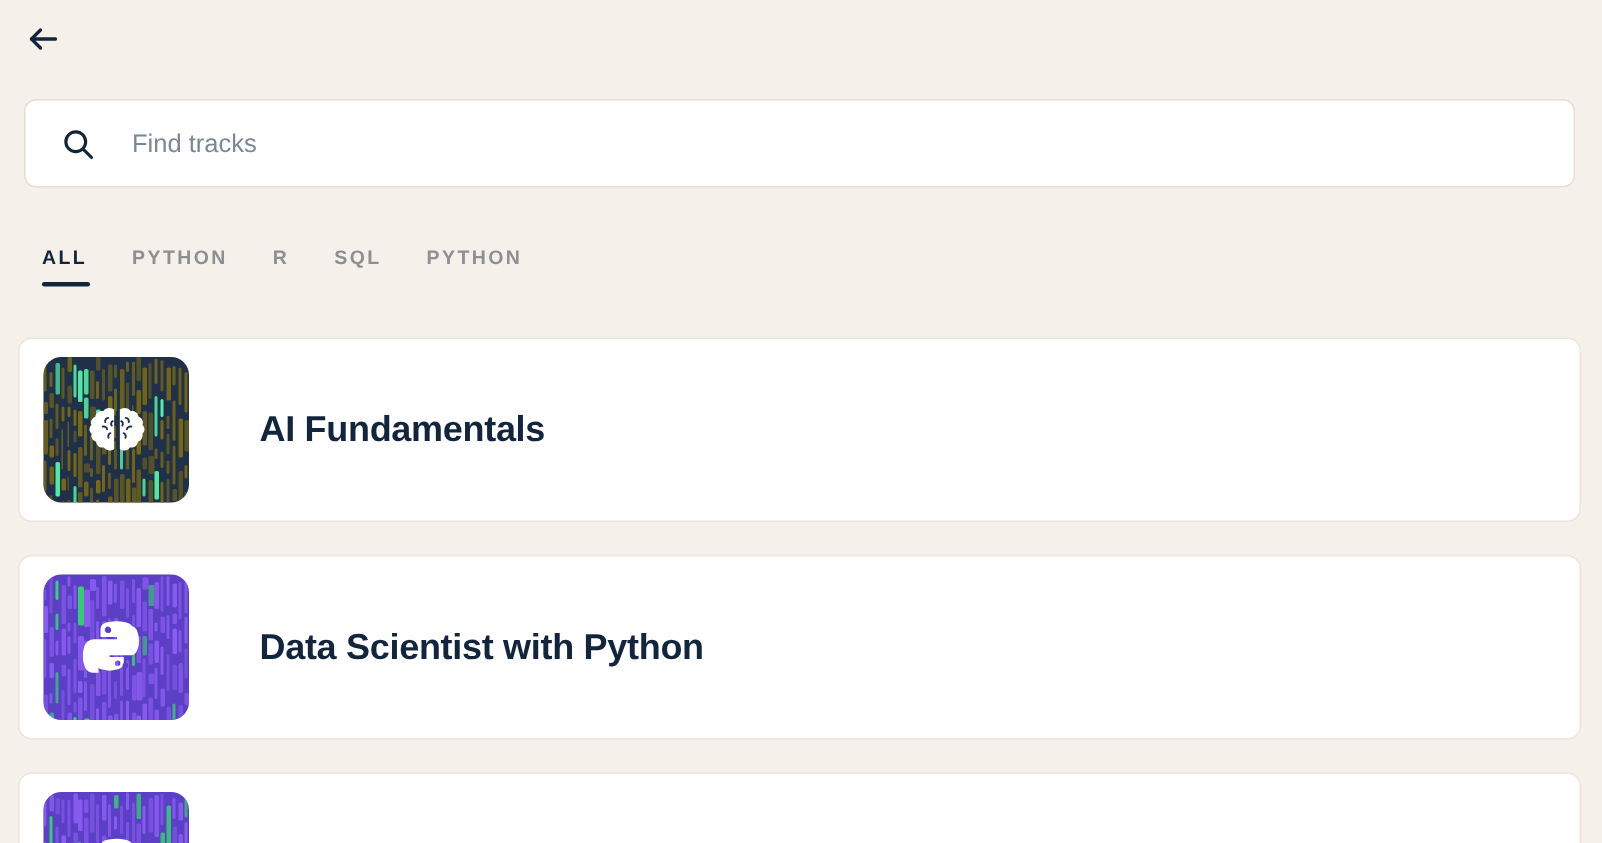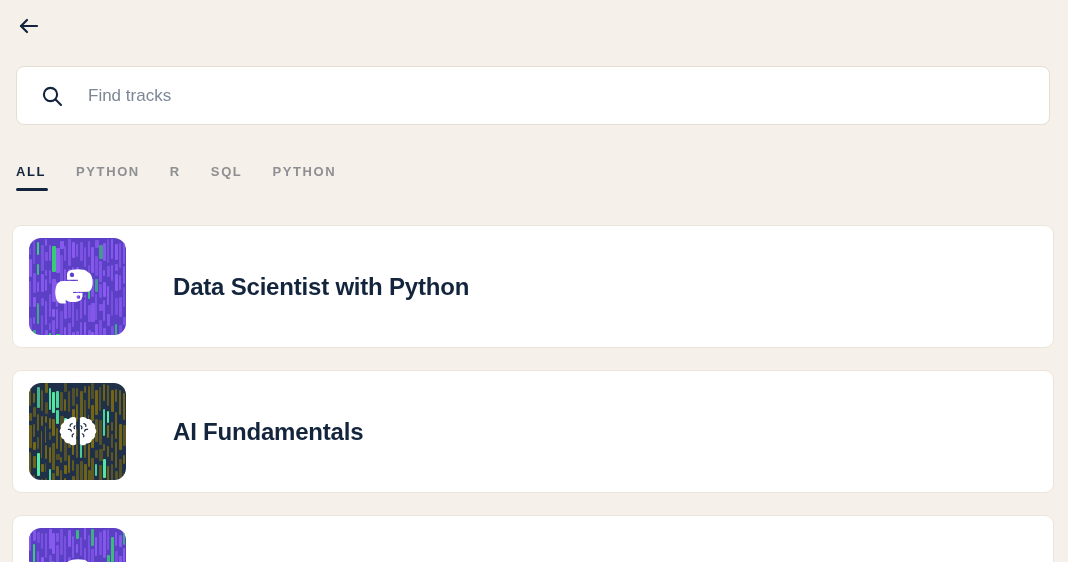--- a/index.html
+++ b/index.html
@@ -87,21 +87,21 @@
     height: 40px;
   }
   .search-input::placeholder {
     color: #7c8796;
     opacity: 1;
   }
 
   
   .tabs {
     position: absolute;
-    left: 16px;
+    left: 28px;
     top: 160px;
     display: flex;
     align-items: flex-end;
     gap: 0px;
   }
 
   .tab {
     position: relative;
     font-size: 13px;
     letter-spacing: 1.6px;
@@ -213,152 +213,20 @@
 
 <div class="tabs">
   <button class="tab active">ALL</button>
   <button class="tab">PYTHON</button>
   <button class="tab">R</button>
   <button class="tab">SQL</button>
   <button class="tab">PYTHON</button>
 </div>
 
 <div class="card-list">
-
-  <div class="track-card">
-    <div class="thumb" id="thumb1" style="background: rgb(91, 63, 196);">
-      <div class="bars" id="bars1">
-          <i style="left: 0px; top: 9.52679px; width: 1.97501px; height: 7.76902px; background: rgb(138, 92, 240); opacity: 0.59;"></i>
-          <i style="left: 0px; top: 20.8724px; width: 3.48747px; height: 18.3394px; background: rgb(138, 92, 240); opacity: 0.98;"></i>
-          <i style="left: 0px; top: 43.3442px; width: 2.2606px; height: 25.7129px; background: rgb(138, 92, 240); opacity: 0.72;"></i>
-          <i style="left: 0px; top: 79.6596px; width: 2.6441px; height: 14.4757px; background: rgb(138, 92, 240); opacity: 0.61;"></i>
-          <i style="left: 3.9px; top: 0.686643px; width: 2.32696px; height: 24.8685px; background: rgb(138, 92, 240); opacity: 0.55;"></i>
-          <i style="left: 3.9px; top: 35.0993px; width: 3.4787px; height: 19.567px; background: rgb(138, 92, 240); opacity: 0.71;"></i>
-          <i style="left: 3.9px; top: 58.6064px; width: 3.38648px; height: 10.8648px; background: rgb(138, 92, 240); opacity: 0.96;"></i>
-          <i style="left: 3.9px; top: 78.6384px; width: 2.05555px; height: 7.79278px; background: rgb(138, 92, 240); opacity: 0.8;"></i>
-          <i style="left: 3.9px; top: 91.6842px; width: 3.39486px; height: 6.34469px; background: rgb(51, 221, 106); opacity: 0.64;"></i>
-          <i style="left: 7.8px; top: 3.60082px; width: 2.00211px; height: 13.4104px; background: rgb(51, 221, 106); opacity: 0.92;"></i>
-          <i style="left: 7.8px; top: 25.7383px; width: 1.95842px; height: 11.2437px; background: rgb(51, 221, 106); opacity: 0.8;"></i>
-          <i style="left: 7.8px; top: 43.943px; width: 2.36028px; height: 9.61451px; background: rgb(138, 92, 240); opacity: 0.9;"></i>
-          <i style="left: 7.8px; top: 64.528px; width: 2.20554px; height: 21.6278px; background: rgb(51, 221, 106); opacity: 0.66;"></i>
-          <i style="left: 7.8px; top: 96.6056px; width: 2.88461px; height: 20.4627px; background: rgb(138, 92, 240); opacity: 0.77;"></i>
-          <i style="left: 11.7px; top: 7.49237px; width: 2.93476px; height: 25.016px; background: rgb(138, 92, 240); opacity: 0.65;"></i>
-          <i style="left: 11.7px; top: 35.7425px; width: 3.41664px; height: 18.1075px; background: rgb(138, 92, 240); opacity: 0.88;"></i>
-          <i style="left: 11.7px; top: 60.2671px; width: 2.94839px; height: 7.52674px; background: rgb(138, 92, 240); opacity: 0.71;"></i>
-          <i style="left: 11.7px; top: 76.7806px; width: 2.54266px; height: 20.2304px; background: rgb(138, 92, 240); opacity: 0.59;"></i>
-          <i style="left: 15.6px; top: 1.37599px; width: 2.77383px; height: 6.34856px; background: rgb(138, 92, 240); opacity: 0.92;"></i>
-          <i style="left: 15.6px; top: 13.9608px; width: 3.38295px; height: 9.43854px; background: rgb(138, 92, 240); opacity: 0.7;"></i>
-          <i style="left: 15.6px; top: 32.2423px; width: 2.08175px; height: 6.20804px; background: rgb(138, 92, 240); opacity: 0.77;"></i>
-          <i style="left: 15.6px; top: 41.2032px; width: 2.90512px; height: 11.3916px; background: rgb(138, 92, 240); opacity: 0.88;"></i>
-          <i style="left: 15.6px; top: 62.9219px; width: 2.83607px; height: 24.2424px; background: rgb(138, 92, 240); opacity: 0.77;"></i>
-          <i style="left: 15.6px; top: 91.7579px; width: 3.328px; height: 16.3098px; background: rgb(138, 92, 240); opacity: 0.81;"></i>
-          <i style="left: 19.5px; top: 7.21991px; width: 2.86396px; height: 15.8384px; background: rgb(138, 92, 240); opacity: 0.78;"></i>
-          <i style="left: 19.5px; top: 32.0564px; width: 2.1303px; height: 14.1131px; background: rgb(138, 92, 240); opacity: 0.69;"></i>
-          <i style="left: 19.5px; top: 56.2488px; width: 2.75516px; height: 22.2956px; background: rgb(138, 92, 240); opacity: 0.72;"></i>
-          <i style="left: 19.5px; top: 85.3138px; width: 2.98081px; height: 7.04662px; background: rgb(138, 92, 240); opacity: 0.7;"></i>
-          <i style="left: 19.5px; top: 95.123px; width: 2.3088px; height: 12.4339px; background: rgb(51, 221, 106); opacity: 0.96;"></i>
-          <i style="left: 23.4px; top: 7.74726px; width: 3.47655px; height: 26.5613px; background: rgb(51, 221, 106); opacity: 0.89;"></i>
-          <i style="left: 23.4px; top: 41.1193px; width: 3.14253px; height: 23.3535px; background: rgb(138, 92, 240); opacity: 0.93;"></i>
-          <i style="left: 23.4px; top: 70.6471px; width: 2.58246px; height: 8.73255px; background: rgb(138, 92, 240); opacity: 1;"></i>
-          <i style="left: 23.4px; top: 82.1375px; width: 2.6201px; height: 14.5442px; background: rgb(138, 92, 240); opacity: 0.76;"></i>
-          <i style="left: 27.3px; top: 9.91791px; width: 3.4022px; height: 24.9031px; background: rgb(138, 92, 240); opacity: 0.98;"></i>
-          <i style="left: 27.3px; top: 43.5923px; width: 2.15653px; height: 25.5826px; background: rgb(138, 92, 240); opacity: 0.89;"></i>
-          <i style="left: 27.3px; top: 71.2333px; width: 1.99129px; height: 19.5342px; background: rgb(138, 92, 240); opacity: 0.78;"></i>
-          <i style="left: 27.3px; top: 96.2498px; width: 3.35246px; height: 26.3814px; background: rgb(51, 221, 106); opacity: 0.95;"></i>
-          <i style="left: 31.2px; top: 3.4543px; width: 3.46557px; height: 7.30512px; background: rgb(138, 92, 240); opacity: 0.94;"></i>
-          <i style="left: 31.2px; top: 16.9703px; width: 3.05548px; height: 27.1497px; background: rgb(138, 92, 240); opacity: 0.58;"></i>
-          <i style="left: 31.2px; top: 46.7918px; width: 2.76562px; height: 15.6183px; background: rgb(138, 92, 240); opacity: 0.89;"></i>
-          <i style="left: 31.2px; top: 72.596px; width: 2.66422px; height: 24.1121px; background: rgb(138, 92, 240); opacity: 0.58;"></i>
-          <i style="left: 35.1px; top: 7.52311px; width: 1.82502px; height: 15.934px; background: rgb(138, 92, 240); opacity: 0.72;"></i>
-          <i style="left: 35.1px; top: 30.8368px; width: 2.29771px; height: 26.2215px; background: rgb(138, 92, 240); opacity: 0.85;"></i>
-          <i style="left: 35.1px; top: 64.3225px; width: 3.0638px; height: 17.1515px; background: rgb(138, 92, 240); opacity: 0.85;"></i>
-          <i style="left: 35.1px; top: 88.5926px; width: 2.11371px; height: 27.903px; background: rgb(138, 92, 240); opacity: 0.98;"></i>
-          <i style="left: 39px; top: 1.29098px; width: 3.43886px; height: 26.9563px; background: rgb(138, 92, 240); opacity: 0.74;"></i>
-          <i style="left: 39px; top: 30.7751px; width: 3.14157px; height: 20.9645px; background: rgb(138, 92, 240); opacity: 0.77;"></i>
-          <i style="left: 39px; top: 57.8255px; width: 2.74415px; height: 22.3004px; background: rgb(138, 92, 240); opacity: 0.62;"></i>
-          <i style="left: 39px; top: 84.6563px; width: 3.25926px; height: 13.9207px; background: rgb(138, 92, 240); opacity: 0.75;"></i>
-          <i style="left: 42.9px; top: 3.9246px; width: 3.06543px; height: 16.5388px; background: rgb(138, 92, 240); opacity: 0.96;"></i>
-          <i style="left: 42.9px; top: 29.3684px; width: 2.04538px; height: 9.54548px; background: rgb(138, 92, 240); opacity: 0.76;"></i>
-          <i style="left: 42.9px; top: 46.3006px; width: 3.36502px; height: 7.23165px; background: rgb(138, 92, 240); opacity: 0.62;"></i>
-          <i style="left: 42.9px; top: 64.2039px; width: 2.55921px; height: 24.3319px; background: rgb(138, 92, 240); opacity: 0.75;"></i>
-          <i style="left: 42.9px; top: 93.6567px; width: 3.411px; height: 16.0994px; background: rgb(138, 92, 240); opacity: 0.89;"></i>
-          <i style="left: 46.8px; top: 6.40153px; width: 2.26748px; height: 12.1311px; background: rgb(138, 92, 240); opacity: 0.76;"></i>
-          <i style="left: 46.8px; top: 28.9493px; width: 3.08472px; height: 14.112px; background: rgb(138, 92, 240); opacity: 0.8;"></i>
-          <i style="left: 46.8px; top: 49.8532px; width: 3.2719px; height: 13.3033px; background: rgb(138, 92, 240); opacity: 0.96;"></i>
-          <i style="left: 46.8px; top: 71.4046px; width: 2.26759px; height: 11.4026px; background: rgb(138, 92, 240); opacity: 0.56;"></i>
-          <i style="left: 46.8px; top: 92.6203px; width: 3.41407px; height: 19.0702px; background: rgb(138, 92, 240); opacity: 0.77;"></i>
-          <i style="left: 50.7px; top: 3.80646px; width: 3.4616px; height: 19.1081px; background: rgb(138, 92, 240); opacity: 0.69;"></i>
-          <i style="left: 50.7px; top: 33.0559px; width: 1.85565px; height: 23.0016px; background: rgb(138, 92, 240); opacity: 0.87;"></i>
-          <i style="left: 50.7px; top: 59.9119px; width: 2.44246px; height: 20.7104px; background: rgb(138, 92, 240); opacity: 0.7;"></i>
-          <i style="left: 50.7px; top: 84.2154px; width: 1.95322px; height: 18.0062px; background: rgb(138, 92, 240); opacity: 0.8;"></i>
-          <i style="left: 54.6px; top: 8.51569px; width: 2.65399px; height: 20.3867px; background: rgb(138, 92, 240); opacity: 0.68;"></i>
-          <i style="left: 54.6px; top: 39.8722px; width: 3.26879px; height: 7.59342px; background: rgb(138, 92, 240); opacity: 0.91;"></i>
-          <i style="left: 54.6px; top: 56.6556px; width: 2.09396px; height: 20.1896px; background: rgb(138, 92, 240); opacity: 0.83;"></i>
-          <i style="left: 54.6px; top: 84.1974px; width: 2.84955px; height: 15.0578px; background: rgb(138, 92, 240); opacity: 0.97;"></i>
-          <i style="left: 58.5px; top: 2.64622px; width: 2.22023px; height: 16.1143px; background: rgb(138, 92, 240); opacity: 0.75;"></i>
-          <i style="left: 58.5px; top: 27.2881px; width: 2.26967px; height: 9.2454px; background: rgb(138, 92, 240); opacity: 0.59;"></i>
-          <i style="left: 58.5px; top: 42.0382px; width: 2.78041px; height: 8.00667px; background: rgb(138, 92, 240); opacity: 0.92;"></i>
-          <i style="left: 58.5px; top: 52.3854px; width: 2.56139px; height: 8.39192px; background: rgb(51, 221, 106); opacity: 0.8;"></i>
-          <i style="left: 58.5px; top: 66.5069px; width: 3.38081px; height: 17.8024px; background: rgb(138, 92, 240); opacity: 0.73;"></i>
-          <i style="left: 58.5px; top: 92.3422px; width: 3.35505px; height: 6.15778px; background: rgb(138, 92, 240); opacity: 0.76;"></i>
-          <i style="left: 62.4px; top: 8.94282px; width: 2.66014px; height: 26.3284px; background: rgb(138, 92, 240); opacity: 0.91;"></i>
-          <i style="left: 62.4px; top: 41.0792px; width: 2.64706px; height: 18.1751px; background: rgb(138, 92, 240); opacity: 0.7;"></i>
-          <i style="left: 62.4px; top: 65.2916px; width: 3.4678px; height: 18.8432px; background: rgb(138, 92, 240); opacity: 0.85;"></i>
-          <i style="left: 62.4px; top: 94.2326px; width: 2.29428px; height: 22.6971px; background: rgb(138, 92, 240); opacity: 0.98;"></i>
-          <i style="left: 66.3px; top: 2.30174px; width: 3.2915px; height: 7.32143px; background: rgb(138, 92, 240); opacity: 0.77;"></i>
-          <i style="left: 66.3px; top: 17.6278px; width: 2.96492px; height: 20.574px; background: rgb(138, 92, 240); opacity: 0.64;"></i>
-          <i style="left: 66.3px; top: 40.526px; width: 2.70086px; height: 13.111px; background: rgb(51, 221, 106); opacity: 0.56;"></i>
-          <i style="left: 66.3px; top: 56.0286px; width: 2.1268px; height: 25.7411px; background: rgb(138, 92, 240); opacity: 0.66;"></i>
-          <i style="left: 66.3px; top: 86.004px; width: 2.50723px; height: 12.9025px; background: rgb(138, 92, 240); opacity: 0.96;"></i>
-          <i style="left: 70.2px; top: 6.86716px; width: 3.37328px; height: 13.7553px; background: rgb(51, 221, 106); opacity: 0.58;"></i>
-          <i style="left: 70.2px; top: 23.4628px; width: 2.63831px; height: 20.7722px; background: rgb(138, 92, 240); opacity: 0.73;"></i>
-          <i style="left: 70.2px; top: 46.3996px; width: 2.71093px; height: 13.4563px; background: rgb(138, 92, 240); opacity: 0.66;"></i>
-          <i style="left: 70.2px; top: 66.0369px; width: 3.34453px; height: 7.35699px; background: rgb(138, 92, 240); opacity: 0.74;"></i>
-          <i style="left: 70.2px; top: 81.9779px; width: 2.71844px; height: 14.7644px; background: rgb(138, 92, 240); opacity: 0.66;"></i>
-          <i style="left: 74.1px; top: 5.3729px; width: 3.13849px; height: 17.9936px; background: rgb(138, 92, 240); opacity: 0.88;"></i>
-          <i style="left: 74.1px; top: 32.0333px; width: 2.20502px; height: 6.00953px; background: rgb(138, 92, 240); opacity: 0.95;"></i>
-          <i style="left: 74.1px; top: 44.1497px; width: 2.57234px; height: 14.5938px; background: rgb(138, 92, 240); opacity: 0.96;"></i>
-          <i style="left: 74.1px; top: 61.5936px; width: 2.042px; height: 21.8145px; background: rgb(138, 92, 240); opacity: 0.82;"></i>
-          <i style="left: 74.1px; top: 89.6658px; width: 3.26369px; height: 12.2579px; background: rgb(138, 92, 240); opacity: 0.85;"></i>
-          <i style="left: 78px; top: 1.27576px; width: 2.16739px; height: 23.5674px; background: rgb(138, 92, 240); opacity: 0.59;"></i>
-          <i style="left: 78px; top: 28.1049px; width: 3.44899px; height: 10.7798px; background: rgb(138, 92, 240); opacity: 0.7;"></i>
-          <i style="left: 78px; top: 48.48px; width: 1.92829px; height: 18.4248px; background: rgb(138, 92, 240); opacity: 0.95;"></i>
-          <i style="left: 78px; top: 76.4147px; width: 2.71056px; height: 11.5333px; background: rgb(138, 92, 240); opacity: 0.83;"></i>
-          <i style="left: 81.9px; top: 0.954132px; width: 2.45639px; height: 20.2965px; background: rgb(138, 92, 240); opacity: 0.89;"></i>
-          <i style="left: 81.9px; top: 27.1466px; width: 2.43281px; height: 16.0814px; background: rgb(138, 92, 240); opacity: 0.82;"></i>
-          <i style="left: 81.9px; top: 53.2978px; width: 2.23565px; height: 24.762px; background: rgb(138, 92, 240); opacity: 0.58;"></i>
-          <i style="left: 81.9px; top: 87.801px; width: 2.62571px; height: 13.8134px; background: rgb(138, 92, 240); opacity: 0.61;"></i>
-          <i style="left: 85.8px; top: 5.60935px; width: 2.93034px; height: 16.3636px; background: rgb(138, 92, 240); opacity: 0.92;"></i>
-          <i style="left: 85.8px; top: 26.2322px; width: 2.78215px; height: 6.66553px; background: rgb(138, 92, 240); opacity: 0.82;"></i>
-          <i style="left: 85.8px; top: 36.4211px; width: 2.82241px; height: 16.9926px; background: rgb(138, 92, 240); opacity: 1;"></i>
-          <i style="left: 85.8px; top: 59.6155px; width: 2.86748px; height: 17.2647px; background: rgb(138, 92, 240); opacity: 0.59;"></i>
-          <i style="left: 85.8px; top: 86.2026px; width: 2.1041px; height: 15.6978px; background: rgb(51, 221, 106); opacity: 0.72;"></i>
-          <i style="left: 89.7px; top: 5.11304px; width: 2.65533px; height: 24.6987px; background: rgb(138, 92, 240); opacity: 0.67;"></i>
-          <i style="left: 89.7px; top: 37.0178px; width: 1.8469px; height: 15.2835px; background: rgb(138, 92, 240); opacity: 0.83;"></i>
-          <i style="left: 89.7px; top: 59.4428px; width: 3.29421px; height: 20.054px; background: rgb(138, 92, 240); opacity: 0.76;"></i>
-          <i style="left: 89.7px; top: 86.9325px; width: 2.97287px; height: 20.3374px; background: rgb(138, 92, 240); opacity: 0.56;"></i>
-          <i style="left: 93.6px; top: 1.30376px; width: 1.91068px; height: 24.3476px; background: rgb(138, 92, 240); opacity: 0.78;"></i>
-          <i style="left: 93.6px; top: 28.0193px; width: 2.56746px; height: 17.8012px; background: rgb(138, 92, 240); opacity: 0.94;"></i>
-          <i style="left: 93.6px; top: 48.6309px; width: 2.06423px; height: 20.348px; background: rgb(138, 92, 240); opacity: 0.6;"></i>
-          <i style="left: 93.6px; top: 78.507px; width: 3.3655px; height: 8.42615px; background: rgb(138, 92, 240); opacity: 0.7;"></i>
-          <i style="left: 93.6px; top: 93.149px; width: 3.32837px; height: 6.54802px; background: rgb(138, 92, 240); opacity: 0.71;"></i>
-        </div>
-      <span class="glyph">
-        <svg width="46" height="46" viewBox="0 0 46 46">
-          <g fill="#ffffff">
-            <path d="M22.9 5.2c-2 0-3.8.2-5.4.5-4.7.8-5.5 2.6-5.5 5.8v4.2h11v1.4H7.9c-3.2 0-6 1.9-6.9 5.6-1 4.2-1.1 6.8 0 11.2.8 3.3 2.7 5.6 5.9 5.6h3.8v-5c0-3.6 3.2-6.9 6.9-6.9h11c3.1 0 5.5-2.5 5.5-5.6V11.5c0-3-2.5-5.2-5.5-5.7-1.9-.3-3.8-.5-5.7-.6zm-6 3.4c1.2 0 2.1.9 2.1 2.1a2 2 0 0 1-2.1 2.1 2 2 0 0 1-2.1-2.1c0-1.2.9-2.1 2.1-2.1z"></path>
-            <path d="M37.6 17.1v4.9c0 3.8-3.2 7-6.9 7h-11c-3 0-5.5 2.6-5.5 5.6v10.5c0 3 2.6 4.7 5.5 5.6 3.5 1 6.9 1.2 11 0 2.8-.8 5.5-2.4 5.5-5.6v-4.2H25.2v-1.4h16.5c3.2 0 4.4-2.2 5.5-5.6 1.1-3.4 1.1-6.7 0-11.2-.8-3.2-2.3-5.6-5.5-5.6h-4.1zm-6.2 26.5a2 2 0 0 1 2.1 2.1 2 2 0 0 1-2.1 2.1 2 2 0 0 1-2.1-2.1c0-1.2.9-2.1 2.1-2.1z" transform="translate(-3.6 -6.2) scale(0.86)"></path>
-          </g>
-          <circle cx="17.2" cy="11.1" r="1.85" fill="#5b3fc4"></circle>
-          <circle cx="28.6" cy="34.6" r="1.85" fill="#5b3fc4"></circle>
-        </svg>
-      </span>
-    </div>
-    <div class="track-title">Data Scientist with Python</div>
-  </div>
 
   <div class="track-card">
     <div class="thumb" id="thumb0" style="background: rgb(31, 48, 72);">
       <div class="bars" id="bars0">
           <i style="left: 0px; top: 4.90415px; width: 1.99631px; height: 18.3374px; background: rgb(122, 106, 18); opacity: 0.75;"></i>
           <i style="left: 0px; top: 29.799px; width: 3.29408px; height: 7.72828px; background: rgb(122, 106, 18); opacity: 0.73;"></i>
           <i style="left: 0px; top: 42.0872px; width: 2.91765px; height: 23.1876px; background: rgb(122, 106, 18); opacity: 0.77;"></i>
           <i style="left: 0px; top: 69.3905px; width: 2.06856px; height: 20.7832px; background: rgb(122, 106, 18); opacity: 0.77;"></i>
           <i style="left: 0px; top: 93.7595px; width: 3.3965px; height: 7.1016px; background: rgb(85, 240, 168); opacity: 0.6;"></i>
           <i style="left: 3.9px; top: 9.55701px; width: 2.51271px; height: 10.1611px; background: rgb(122, 106, 18); opacity: 0.85;"></i>
@@ -484,20 +352,152 @@
             <path d="M28.8 14.6c1.6.2 2.4 1.5 2 2.8M32.6 20.4c-1.5-.4-2.8.4-3 1.8M27.4 24.8c1.3.5 1.8 1.9 1.2 3M25.8 16.8c1.2.6 1.5 2 .7 2.9"></path>
             <path d="M23 10.4v25"></path>
           </g>
         </svg>
       </span>
     </div>
     <div class="track-title">AI Fundamentals</div>
   </div>
 
   <div class="track-card">
+    <div class="thumb" id="thumb1" style="background: rgb(91, 63, 196);">
+      <div class="bars" id="bars1">
+          <i style="left: 0px; top: 9.52679px; width: 1.97501px; height: 7.76902px; background: rgb(138, 92, 240); opacity: 0.59;"></i>
+          <i style="left: 0px; top: 20.8724px; width: 3.48747px; height: 18.3394px; background: rgb(138, 92, 240); opacity: 0.98;"></i>
+          <i style="left: 0px; top: 43.3442px; width: 2.2606px; height: 25.7129px; background: rgb(138, 92, 240); opacity: 0.72;"></i>
+          <i style="left: 0px; top: 79.6596px; width: 2.6441px; height: 14.4757px; background: rgb(138, 92, 240); opacity: 0.61;"></i>
+          <i style="left: 3.9px; top: 0.686643px; width: 2.32696px; height: 24.8685px; background: rgb(138, 92, 240); opacity: 0.55;"></i>
+          <i style="left: 3.9px; top: 35.0993px; width: 3.4787px; height: 19.567px; background: rgb(138, 92, 240); opacity: 0.71;"></i>
+          <i style="left: 3.9px; top: 58.6064px; width: 3.38648px; height: 10.8648px; background: rgb(138, 92, 240); opacity: 0.96;"></i>
+          <i style="left: 3.9px; top: 78.6384px; width: 2.05555px; height: 7.79278px; background: rgb(138, 92, 240); opacity: 0.8;"></i>
+          <i style="left: 3.9px; top: 91.6842px; width: 3.39486px; height: 6.34469px; background: rgb(51, 221, 106); opacity: 0.64;"></i>
+          <i style="left: 7.8px; top: 3.60082px; width: 2.00211px; height: 13.4104px; background: rgb(51, 221, 106); opacity: 0.92;"></i>
+          <i style="left: 7.8px; top: 25.7383px; width: 1.95842px; height: 11.2437px; background: rgb(51, 221, 106); opacity: 0.8;"></i>
+          <i style="left: 7.8px; top: 43.943px; width: 2.36028px; height: 9.61451px; background: rgb(138, 92, 240); opacity: 0.9;"></i>
+          <i style="left: 7.8px; top: 64.528px; width: 2.20554px; height: 21.6278px; background: rgb(51, 221, 106); opacity: 0.66;"></i>
+          <i style="left: 7.8px; top: 96.6056px; width: 2.88461px; height: 20.4627px; background: rgb(138, 92, 240); opacity: 0.77;"></i>
+          <i style="left: 11.7px; top: 7.49237px; width: 2.93476px; height: 25.016px; background: rgb(138, 92, 240); opacity: 0.65;"></i>
+          <i style="left: 11.7px; top: 35.7425px; width: 3.41664px; height: 18.1075px; background: rgb(138, 92, 240); opacity: 0.88;"></i>
+          <i style="left: 11.7px; top: 60.2671px; width: 2.94839px; height: 7.52674px; background: rgb(138, 92, 240); opacity: 0.71;"></i>
+          <i style="left: 11.7px; top: 76.7806px; width: 2.54266px; height: 20.2304px; background: rgb(138, 92, 240); opacity: 0.59;"></i>
+          <i style="left: 15.6px; top: 1.37599px; width: 2.77383px; height: 6.34856px; background: rgb(138, 92, 240); opacity: 0.92;"></i>
+          <i style="left: 15.6px; top: 13.9608px; width: 3.38295px; height: 9.43854px; background: rgb(138, 92, 240); opacity: 0.7;"></i>
+          <i style="left: 15.6px; top: 32.2423px; width: 2.08175px; height: 6.20804px; background: rgb(138, 92, 240); opacity: 0.77;"></i>
+          <i style="left: 15.6px; top: 41.2032px; width: 2.90512px; height: 11.3916px; background: rgb(138, 92, 240); opacity: 0.88;"></i>
+          <i style="left: 15.6px; top: 62.9219px; width: 2.83607px; height: 24.2424px; background: rgb(138, 92, 240); opacity: 0.77;"></i>
+          <i style="left: 15.6px; top: 91.7579px; width: 3.328px; height: 16.3098px; background: rgb(138, 92, 240); opacity: 0.81;"></i>
+          <i style="left: 19.5px; top: 7.21991px; width: 2.86396px; height: 15.8384px; background: rgb(138, 92, 240); opacity: 0.78;"></i>
+          <i style="left: 19.5px; top: 32.0564px; width: 2.1303px; height: 14.1131px; background: rgb(138, 92, 240); opacity: 0.69;"></i>
+          <i style="left: 19.5px; top: 56.2488px; width: 2.75516px; height: 22.2956px; background: rgb(138, 92, 240); opacity: 0.72;"></i>
+          <i style="left: 19.5px; top: 85.3138px; width: 2.98081px; height: 7.04662px; background: rgb(138, 92, 240); opacity: 0.7;"></i>
+          <i style="left: 19.5px; top: 95.123px; width: 2.3088px; height: 12.4339px; background: rgb(51, 221, 106); opacity: 0.96;"></i>
+          <i style="left: 23.4px; top: 7.74726px; width: 3.47655px; height: 26.5613px; background: rgb(51, 221, 106); opacity: 0.89;"></i>
+          <i style="left: 23.4px; top: 41.1193px; width: 3.14253px; height: 23.3535px; background: rgb(138, 92, 240); opacity: 0.93;"></i>
+          <i style="left: 23.4px; top: 70.6471px; width: 2.58246px; height: 8.73255px; background: rgb(138, 92, 240); opacity: 1;"></i>
+          <i style="left: 23.4px; top: 82.1375px; width: 2.6201px; height: 14.5442px; background: rgb(138, 92, 240); opacity: 0.76;"></i>
+          <i style="left: 27.3px; top: 9.91791px; width: 3.4022px; height: 24.9031px; background: rgb(138, 92, 240); opacity: 0.98;"></i>
+          <i style="left: 27.3px; top: 43.5923px; width: 2.15653px; height: 25.5826px; background: rgb(138, 92, 240); opacity: 0.89;"></i>
+          <i style="left: 27.3px; top: 71.2333px; width: 1.99129px; height: 19.5342px; background: rgb(138, 92, 240); opacity: 0.78;"></i>
+          <i style="left: 27.3px; top: 96.2498px; width: 3.35246px; height: 26.3814px; background: rgb(51, 221, 106); opacity: 0.95;"></i>
+          <i style="left: 31.2px; top: 3.4543px; width: 3.46557px; height: 7.30512px; background: rgb(138, 92, 240); opacity: 0.94;"></i>
+          <i style="left: 31.2px; top: 16.9703px; width: 3.05548px; height: 27.1497px; background: rgb(138, 92, 240); opacity: 0.58;"></i>
+          <i style="left: 31.2px; top: 46.7918px; width: 2.76562px; height: 15.6183px; background: rgb(138, 92, 240); opacity: 0.89;"></i>
+          <i style="left: 31.2px; top: 72.596px; width: 2.66422px; height: 24.1121px; background: rgb(138, 92, 240); opacity: 0.58;"></i>
+          <i style="left: 35.1px; top: 7.52311px; width: 1.82502px; height: 15.934px; background: rgb(138, 92, 240); opacity: 0.72;"></i>
+          <i style="left: 35.1px; top: 30.8368px; width: 2.29771px; height: 26.2215px; background: rgb(138, 92, 240); opacity: 0.85;"></i>
+          <i style="left: 35.1px; top: 64.3225px; width: 3.0638px; height: 17.1515px; background: rgb(138, 92, 240); opacity: 0.85;"></i>
+          <i style="left: 35.1px; top: 88.5926px; width: 2.11371px; height: 27.903px; background: rgb(138, 92, 240); opacity: 0.98;"></i>
+          <i style="left: 39px; top: 1.29098px; width: 3.43886px; height: 26.9563px; background: rgb(138, 92, 240); opacity: 0.74;"></i>
+          <i style="left: 39px; top: 30.7751px; width: 3.14157px; height: 20.9645px; background: rgb(138, 92, 240); opacity: 0.77;"></i>
+          <i style="left: 39px; top: 57.8255px; width: 2.74415px; height: 22.3004px; background: rgb(138, 92, 240); opacity: 0.62;"></i>
+          <i style="left: 39px; top: 84.6563px; width: 3.25926px; height: 13.9207px; background: rgb(138, 92, 240); opacity: 0.75;"></i>
+          <i style="left: 42.9px; top: 3.9246px; width: 3.06543px; height: 16.5388px; background: rgb(138, 92, 240); opacity: 0.96;"></i>
+          <i style="left: 42.9px; top: 29.3684px; width: 2.04538px; height: 9.54548px; background: rgb(138, 92, 240); opacity: 0.76;"></i>
+          <i style="left: 42.9px; top: 46.3006px; width: 3.36502px; height: 7.23165px; background: rgb(138, 92, 240); opacity: 0.62;"></i>
+          <i style="left: 42.9px; top: 64.2039px; width: 2.55921px; height: 24.3319px; background: rgb(138, 92, 240); opacity: 0.75;"></i>
+          <i style="left: 42.9px; top: 93.6567px; width: 3.411px; height: 16.0994px; background: rgb(138, 92, 240); opacity: 0.89;"></i>
+          <i style="left: 46.8px; top: 6.40153px; width: 2.26748px; height: 12.1311px; background: rgb(138, 92, 240); opacity: 0.76;"></i>
+          <i style="left: 46.8px; top: 28.9493px; width: 3.08472px; height: 14.112px; background: rgb(138, 92, 240); opacity: 0.8;"></i>
+          <i style="left: 46.8px; top: 49.8532px; width: 3.2719px; height: 13.3033px; background: rgb(138, 92, 240); opacity: 0.96;"></i>
+          <i style="left: 46.8px; top: 71.4046px; width: 2.26759px; height: 11.4026px; background: rgb(138, 92, 240); opacity: 0.56;"></i>
+          <i style="left: 46.8px; top: 92.6203px; width: 3.41407px; height: 19.0702px; background: rgb(138, 92, 240); opacity: 0.77;"></i>
+          <i style="left: 50.7px; top: 3.80646px; width: 3.4616px; height: 19.1081px; background: rgb(138, 92, 240); opacity: 0.69;"></i>
+          <i style="left: 50.7px; top: 33.0559px; width: 1.85565px; height: 23.0016px; background: rgb(138, 92, 240); opacity: 0.87;"></i>
+          <i style="left: 50.7px; top: 59.9119px; width: 2.44246px; height: 20.7104px; background: rgb(138, 92, 240); opacity: 0.7;"></i>
+          <i style="left: 50.7px; top: 84.2154px; width: 1.95322px; height: 18.0062px; background: rgb(138, 92, 240); opacity: 0.8;"></i>
+          <i style="left: 54.6px; top: 8.51569px; width: 2.65399px; height: 20.3867px; background: rgb(138, 92, 240); opacity: 0.68;"></i>
+          <i style="left: 54.6px; top: 39.8722px; width: 3.26879px; height: 7.59342px; background: rgb(138, 92, 240); opacity: 0.91;"></i>
+          <i style="left: 54.6px; top: 56.6556px; width: 2.09396px; height: 20.1896px; background: rgb(138, 92, 240); opacity: 0.83;"></i>
+          <i style="left: 54.6px; top: 84.1974px; width: 2.84955px; height: 15.0578px; background: rgb(138, 92, 240); opacity: 0.97;"></i>
+          <i style="left: 58.5px; top: 2.64622px; width: 2.22023px; height: 16.1143px; background: rgb(138, 92, 240); opacity: 0.75;"></i>
+          <i style="left: 58.5px; top: 27.2881px; width: 2.26967px; height: 9.2454px; background: rgb(138, 92, 240); opacity: 0.59;"></i>
+          <i style="left: 58.5px; top: 42.0382px; width: 2.78041px; height: 8.00667px; background: rgb(138, 92, 240); opacity: 0.92;"></i>
+          <i style="left: 58.5px; top: 52.3854px; width: 2.56139px; height: 8.39192px; background: rgb(51, 221, 106); opacity: 0.8;"></i>
+          <i style="left: 58.5px; top: 66.5069px; width: 3.38081px; height: 17.8024px; background: rgb(138, 92, 240); opacity: 0.73;"></i>
+          <i style="left: 58.5px; top: 92.3422px; width: 3.35505px; height: 6.15778px; background: rgb(138, 92, 240); opacity: 0.76;"></i>
+          <i style="left: 62.4px; top: 8.94282px; width: 2.66014px; height: 26.3284px; background: rgb(138, 92, 240); opacity: 0.91;"></i>
+          <i style="left: 62.4px; top: 41.0792px; width: 2.64706px; height: 18.1751px; background: rgb(138, 92, 240); opacity: 0.7;"></i>
+          <i style="left: 62.4px; top: 65.2916px; width: 3.4678px; height: 18.8432px; background: rgb(138, 92, 240); opacity: 0.85;"></i>
+          <i style="left: 62.4px; top: 94.2326px; width: 2.29428px; height: 22.6971px; background: rgb(138, 92, 240); opacity: 0.98;"></i>
+          <i style="left: 66.3px; top: 2.30174px; width: 3.2915px; height: 7.32143px; background: rgb(138, 92, 240); opacity: 0.77;"></i>
+          <i style="left: 66.3px; top: 17.6278px; width: 2.96492px; height: 20.574px; background: rgb(138, 92, 240); opacity: 0.64;"></i>
+          <i style="left: 66.3px; top: 40.526px; width: 2.70086px; height: 13.111px; background: rgb(51, 221, 106); opacity: 0.56;"></i>
+          <i style="left: 66.3px; top: 56.0286px; width: 2.1268px; height: 25.7411px; background: rgb(138, 92, 240); opacity: 0.66;"></i>
+          <i style="left: 66.3px; top: 86.004px; width: 2.50723px; height: 12.9025px; background: rgb(138, 92, 240); opacity: 0.96;"></i>
+          <i style="left: 70.2px; top: 6.86716px; width: 3.37328px; height: 13.7553px; background: rgb(51, 221, 106); opacity: 0.58;"></i>
+          <i style="left: 70.2px; top: 23.4628px; width: 2.63831px; height: 20.7722px; background: rgb(138, 92, 240); opacity: 0.73;"></i>
+          <i style="left: 70.2px; top: 46.3996px; width: 2.71093px; height: 13.4563px; background: rgb(138, 92, 240); opacity: 0.66;"></i>
+          <i style="left: 70.2px; top: 66.0369px; width: 3.34453px; height: 7.35699px; background: rgb(138, 92, 240); opacity: 0.74;"></i>
+          <i style="left: 70.2px; top: 81.9779px; width: 2.71844px; height: 14.7644px; background: rgb(138, 92, 240); opacity: 0.66;"></i>
+          <i style="left: 74.1px; top: 5.3729px; width: 3.13849px; height: 17.9936px; background: rgb(138, 92, 240); opacity: 0.88;"></i>
+          <i style="left: 74.1px; top: 32.0333px; width: 2.20502px; height: 6.00953px; background: rgb(138, 92, 240); opacity: 0.95;"></i>
+          <i style="left: 74.1px; top: 44.1497px; width: 2.57234px; height: 14.5938px; background: rgb(138, 92, 240); opacity: 0.96;"></i>
+          <i style="left: 74.1px; top: 61.5936px; width: 2.042px; height: 21.8145px; background: rgb(138, 92, 240); opacity: 0.82;"></i>
+          <i style="left: 74.1px; top: 89.6658px; width: 3.26369px; height: 12.2579px; background: rgb(138, 92, 240); opacity: 0.85;"></i>
+          <i style="left: 78px; top: 1.27576px; width: 2.16739px; height: 23.5674px; background: rgb(138, 92, 240); opacity: 0.59;"></i>
+          <i style="left: 78px; top: 28.1049px; width: 3.44899px; height: 10.7798px; background: rgb(138, 92, 240); opacity: 0.7;"></i>
+          <i style="left: 78px; top: 48.48px; width: 1.92829px; height: 18.4248px; background: rgb(138, 92, 240); opacity: 0.95;"></i>
+          <i style="left: 78px; top: 76.4147px; width: 2.71056px; height: 11.5333px; background: rgb(138, 92, 240); opacity: 0.83;"></i>
+          <i style="left: 81.9px; top: 0.954132px; width: 2.45639px; height: 20.2965px; background: rgb(138, 92, 240); opacity: 0.89;"></i>
+          <i style="left: 81.9px; top: 27.1466px; width: 2.43281px; height: 16.0814px; background: rgb(138, 92, 240); opacity: 0.82;"></i>
+          <i style="left: 81.9px; top: 53.2978px; width: 2.23565px; height: 24.762px; background: rgb(138, 92, 240); opacity: 0.58;"></i>
+          <i style="left: 81.9px; top: 87.801px; width: 2.62571px; height: 13.8134px; background: rgb(138, 92, 240); opacity: 0.61;"></i>
+          <i style="left: 85.8px; top: 5.60935px; width: 2.93034px; height: 16.3636px; background: rgb(138, 92, 240); opacity: 0.92;"></i>
+          <i style="left: 85.8px; top: 26.2322px; width: 2.78215px; height: 6.66553px; background: rgb(138, 92, 240); opacity: 0.82;"></i>
+          <i style="left: 85.8px; top: 36.4211px; width: 2.82241px; height: 16.9926px; background: rgb(138, 92, 240); opacity: 1;"></i>
+          <i style="left: 85.8px; top: 59.6155px; width: 2.86748px; height: 17.2647px; background: rgb(138, 92, 240); opacity: 0.59;"></i>
+          <i style="left: 85.8px; top: 86.2026px; width: 2.1041px; height: 15.6978px; background: rgb(51, 221, 106); opacity: 0.72;"></i>
+          <i style="left: 89.7px; top: 5.11304px; width: 2.65533px; height: 24.6987px; background: rgb(138, 92, 240); opacity: 0.67;"></i>
+          <i style="left: 89.7px; top: 37.0178px; width: 1.8469px; height: 15.2835px; background: rgb(138, 92, 240); opacity: 0.83;"></i>
+          <i style="left: 89.7px; top: 59.4428px; width: 3.29421px; height: 20.054px; background: rgb(138, 92, 240); opacity: 0.76;"></i>
+          <i style="left: 89.7px; top: 86.9325px; width: 2.97287px; height: 20.3374px; background: rgb(138, 92, 240); opacity: 0.56;"></i>
+          <i style="left: 93.6px; top: 1.30376px; width: 1.91068px; height: 24.3476px; background: rgb(138, 92, 240); opacity: 0.78;"></i>
+          <i style="left: 93.6px; top: 28.0193px; width: 2.56746px; height: 17.8012px; background: rgb(138, 92, 240); opacity: 0.94;"></i>
+          <i style="left: 93.6px; top: 48.6309px; width: 2.06423px; height: 20.348px; background: rgb(138, 92, 240); opacity: 0.6;"></i>
+          <i style="left: 93.6px; top: 78.507px; width: 3.3655px; height: 8.42615px; background: rgb(138, 92, 240); opacity: 0.7;"></i>
+          <i style="left: 93.6px; top: 93.149px; width: 3.32837px; height: 6.54802px; background: rgb(138, 92, 240); opacity: 0.71;"></i>
+        </div>
+      <span class="glyph">
+        <svg width="46" height="46" viewBox="0 0 46 46">
+          <g fill="#ffffff">
+            <path d="M22.9 5.2c-2 0-3.8.2-5.4.5-4.7.8-5.5 2.6-5.5 5.8v4.2h11v1.4H7.9c-3.2 0-6 1.9-6.9 5.6-1 4.2-1.1 6.8 0 11.2.8 3.3 2.7 5.6 5.9 5.6h3.8v-5c0-3.6 3.2-6.9 6.9-6.9h11c3.1 0 5.5-2.5 5.5-5.6V11.5c0-3-2.5-5.2-5.5-5.7-1.9-.3-3.8-.5-5.7-.6zm-6 3.4c1.2 0 2.1.9 2.1 2.1a2 2 0 0 1-2.1 2.1 2 2 0 0 1-2.1-2.1c0-1.2.9-2.1 2.1-2.1z"></path>
+            <path d="M37.6 17.1v4.9c0 3.8-3.2 7-6.9 7h-11c-3 0-5.5 2.6-5.5 5.6v10.5c0 3 2.6 4.7 5.5 5.6 3.5 1 6.9 1.2 11 0 2.8-.8 5.5-2.4 5.5-5.6v-4.2H25.2v-1.4h16.5c3.2 0 4.4-2.2 5.5-5.6 1.1-3.4 1.1-6.7 0-11.2-.8-3.2-2.3-5.6-5.5-5.6h-4.1zm-6.2 26.5a2 2 0 0 1 2.1 2.1 2 2 0 0 1-2.1 2.1 2 2 0 0 1-2.1-2.1c0-1.2.9-2.1 2.1-2.1z" transform="translate(-3.6 -6.2) scale(0.86)"></path>
+          </g>
+          <circle cx="17.2" cy="11.1" r="1.85" fill="#5b3fc4"></circle>
+          <circle cx="28.6" cy="34.6" r="1.85" fill="#5b3fc4"></circle>
+        </svg>
+      </span>
+    </div>
+    <div class="track-title">Data Scientist with Python</div>
+  </div>
+
+  <div class="track-card">
     <div class="thumb" id="thumb2" style="background: rgb(91, 63, 196);">
       <div class="bars" id="bars2">
           <i style="left: 0px; top: 4.14943px; width: 1.95371px; height: 19.2007px; background: rgb(138, 92, 240); opacity: 0.87;"></i>
           <i style="left: 0px; top: 32.9459px; width: 1.98085px; height: 6.95062px; background: rgb(138, 92, 240); opacity: 0.77;"></i>
           <i style="left: 3.9px; top: 1.50313px; width: 3.2974px; height: 11.9812px; background: rgb(138, 92, 240); opacity: 0.81;"></i>
           <i style="left: 3.9px; top: 15.8952px; width: 2.04999px; height: 24.317px; background: rgb(51, 221, 106); opacity: 0.89;"></i>
           <i style="left: 7.8px; top: 3.58891px; width: 3.05121px; height: 11.5621px; background: rgb(138, 92, 240); opacity: 0.57;"></i>
           <i style="left: 7.8px; top: 23.3627px; width: 1.82085px; height: 20.2483px; background: rgb(138, 92, 240); opacity: 0.66;"></i>
           <i style="left: 11.7px; top: 5.26852px; width: 2.39055px; height: 16.1287px; background: rgb(138, 92, 240); opacity: 0.62;"></i>
           <i style="left: 11.7px; top: 29.0141px; width: 3.42773px; height: 26.32px; background: rgb(138, 92, 240); opacity: 1;"></i>

